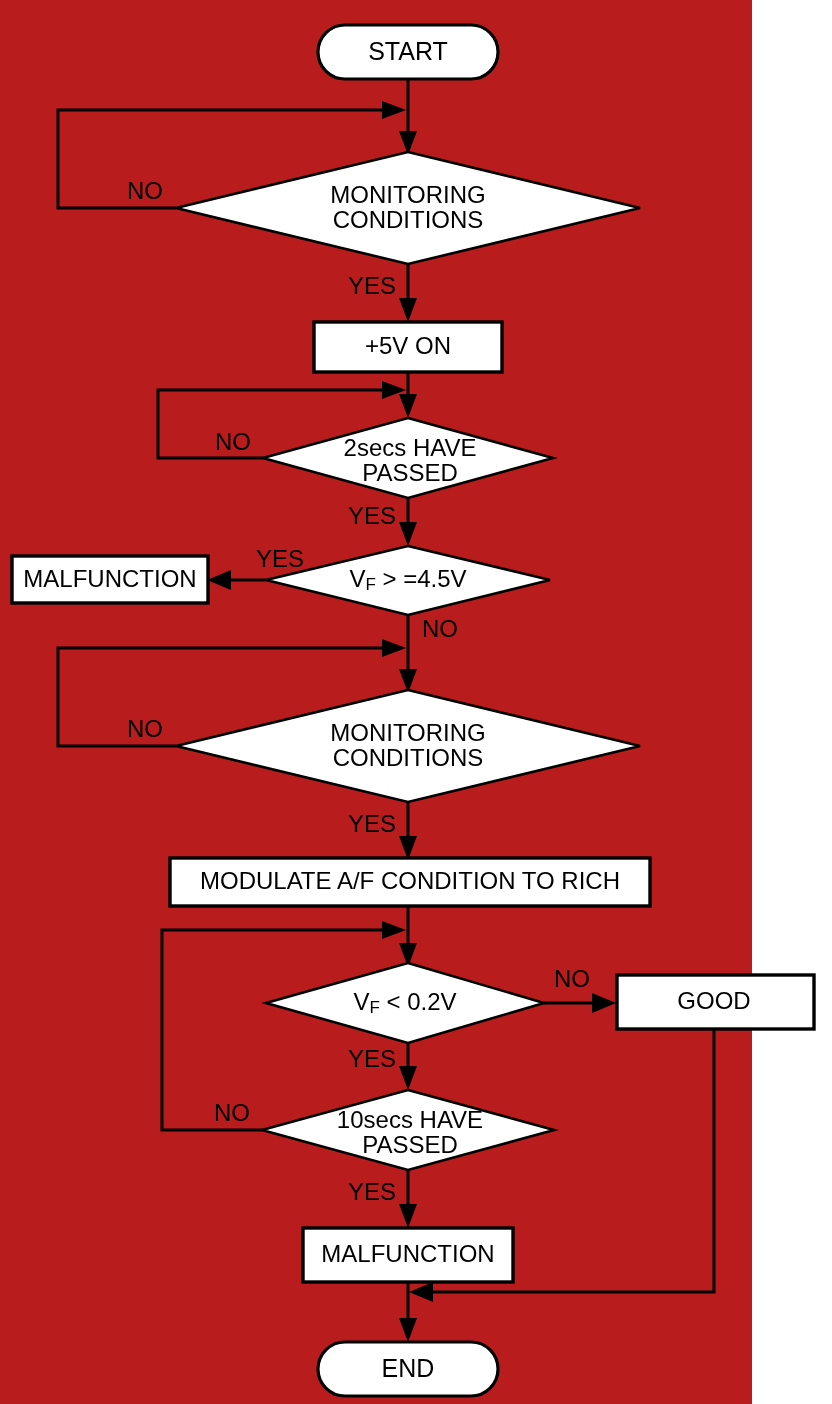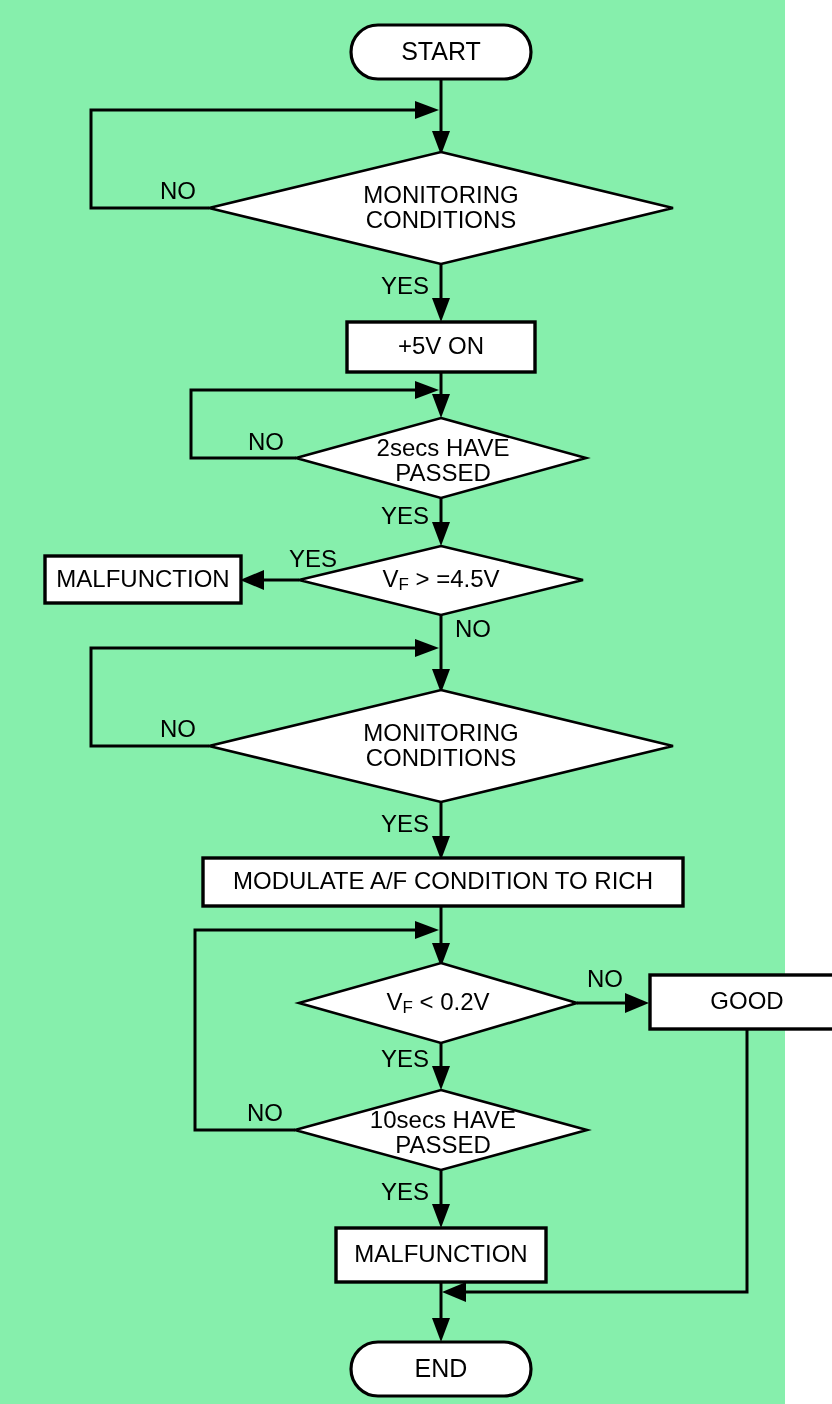--- a/index.html
+++ b/index.html
@@ -10,22 +10,21 @@
   body {
     width: 832px;
     height: 1404px;
     font-family: "Liberation Sans", sans-serif;
     overflow: hidden;
   }
   #flowchart-root {
     position: relative;
     width: 752px;
     height: 1404px;
-    background: #86efac;
-    padding-left: 33px;
+    background: #b91c1c;
   }
   svg.chart-svg {
     display: block;
     width: 832px;
     height: 1404px;
   }
   .shape-stroke {
     fill: #ffffff;
     stroke: #000000;
   }

